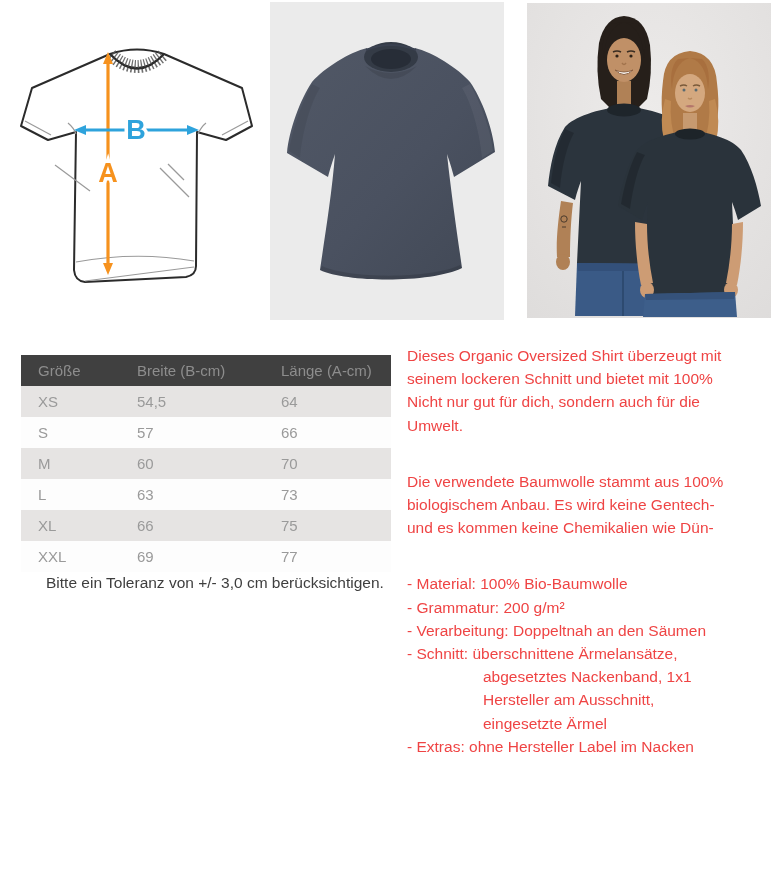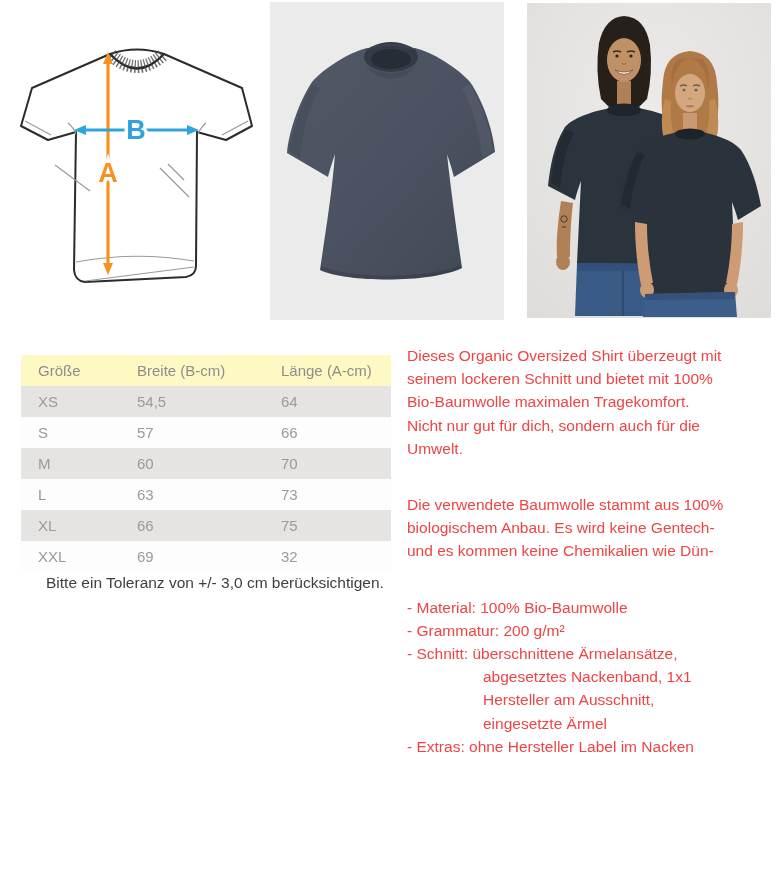--- a/index.html
+++ b/index.html
@@ -8,21 +8,21 @@
   figure{margin:0;position:absolute;overflow:hidden;}
   .img-diagram{left:8px;top:10px;width:250px;height:300px;background:#fff;}
   .img-product{left:270px;top:2px;width:234px;height:318px;background:#ebebeb;}
   .img-models{left:527px;top:3px;width:244px;height:315px;}
 
   table.size{position:absolute;left:21px;top:355px;width:370px;border-collapse:collapse;
              table-layout:fixed;font-size:15px;color:#9a9a9a;}
   table.size th{font-weight:normal;text-align:left;color:#8d8d8d;}
   table.size th,table.size td{height:31px;padding:0;vertical-align:middle;}
   table.size th:first-child,table.size td:first-child{padding-left:17px;}
-  table.size thead tr{background:#fef9c3;}
+  table.size thead tr{background:#404040;}
   table.size tbody tr:nth-child(odd){background:#e6e4e3;}
   table.size tbody tr:nth-child(even){background:#fdfdfd;}
 
   .tolerance{position:absolute;left:18px;top:574px;font-size:15.5px;color:#3e3e3e;white-space:nowrap;margin-left:28px;}
 
   .description{position:absolute;left:407px;top:344px;width:368px;font-size:15.5px;
                color:#ef4444;line-height:23.2px;}
   .description .para{margin:0 0 33px 0;}
   .description .line{white-space:nowrap;}
   .specs .line.indent{padding-left:76px;}
@@ -235,43 +235,43 @@
           <td>73</td>
         </tr>
         <tr>
           <td>XL</td>
           <td>66</td>
           <td>75</td>
         </tr>
         <tr>
           <td>XXL</td>
           <td>69</td>
-          <td>32</td>
+          <td>77</td>
         </tr>
       </tbody>
   </table>
 
   <div class="tolerance">Bitte ein Toleranz von +/- 3,0 cm berücksichtigen.</div>
 
   <div class="description">
     <div class="para">
         <div class="line">Dieses Organic Oversized Shirt überzeugt mit</div>
         <div class="line">seinem lockeren Schnitt und bietet mit 100%</div>
-        <div class="line">Bio-Baumwolle maximalen Tragekomfort.</div>
         <div class="line">Nicht nur gut für dich, sondern auch für die</div>
         <div class="line">Umwelt.</div>
       </div>
     <div class="para">
         <div class="line">Die verwendete Baumwolle stammt aus 100%</div>
         <div class="line">biologischem Anbau. Es wird keine Gentech-</div>
         <div class="line">und es kommen keine Chemikalien wie Dün-</div>
       </div>
     <div class="specs">
         <div class="line">- Material: 100% Bio-Baumwolle</div>
         <div class="line">- Grammatur: 200 g/m²</div>
+        <div class="line">- Verarbeitung: Doppeltnah an den Säumen</div>
         <div class="line">- Schnitt: überschnittene Ärmelansätze,</div>
         <div class="line indent">abgesetztes Nackenband, 1x1</div>
         <div class="line indent">Hersteller am Ausschnitt,</div>
         <div class="line indent">eingesetzte Ärmel</div>
         <div class="line">- Extras: ohne Hersteller Label im Nacken</div>
       </div>
   </div>
 
 </div>
 

